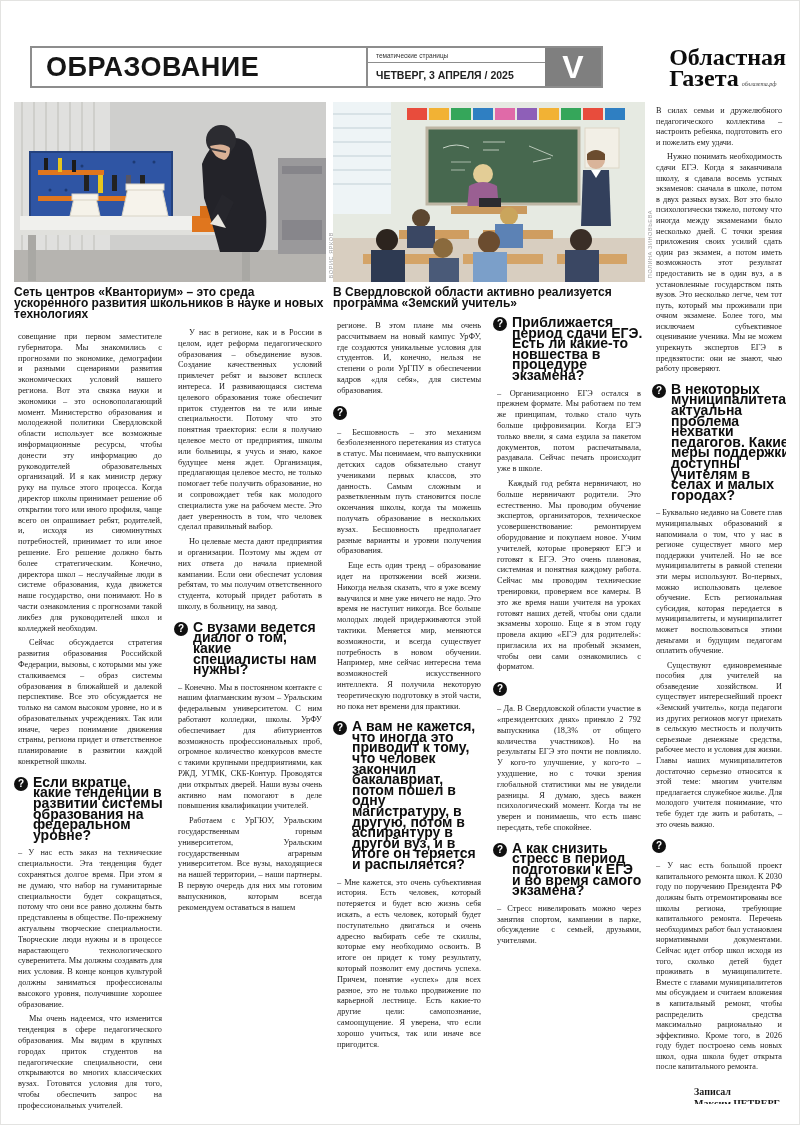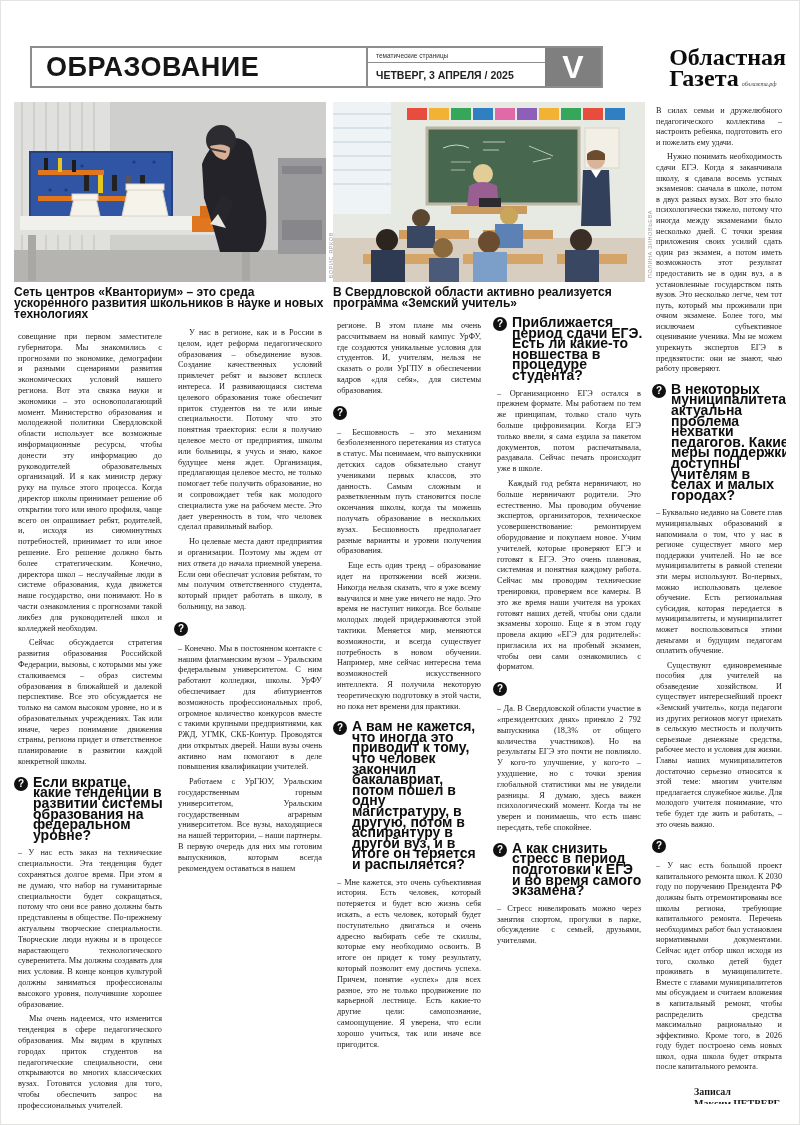--- a/index.html
+++ b/index.html
@@ -134,23 +134,24 @@
     <div class="flow">
         <p class="para noindent">совещание при первом заместителе губернатора. Мы знакомились с прогнозами по экономике, демографии и разными сценариями развития экономических условий нашего региона. Вот эта связка науки и экономики – это основополагающий момент. Министерство образования и молодежной политики Свердловской области использует все возможные информационные ресурсы, чтобы донести эту информацию до руководителей образовательных организаций. И я как министр держу руку на пульсе этого процесса. Когда директор школы принимает решение об открытии того или иного профиля, чаще всего он опрашивает ребят, родителей, и, исходя из сиюминутных потребностей, принимает то или иное решение. Его решение должно быть более стратегическим. Конечно, директора школ – неслучайные люди в системе образования, куда движется наше государство, они понимают. Но в части ознакомления с прогнозами такой ликбез для руководителей школ и колледжей необходим.</p>
         <p class="para">Сейчас обсуждается стратегия развития образования Российской Федерации, вызовы, с которыми мы уже сталкиваемся – образ системы образования в ближайшей и далекой перспективе. Все это обсуждается не только на самом высоком уровне, но и в образовательных учреждениях. Так или иначе, через понимание движения страны, региона придет и ответственное планирование в развитии каждой конкретной школы.</p>
         <div class="qblock">
           <span class="qicon">?</span>
           <span class="qtext">Если вкратце, какие тенденции в развитии системы образования на федеральном уровне?</span>
         </div>
         <p class="para noindent">– У нас есть заказ на технические специальности. Эта тенденция будет сохраняться долгое время. При этом я не думаю, что набор на гуманитарные специальности будет сокращаться, потому что они все равно должны быть представлены в обществе. По-прежнему актуальны творческие специальности. Творческие люди нужны и в процессе нарастающего технологического суверенитета. Мы должны создавать для них условия. В конце концов культурой должны заниматься профессионалы высокого уровня, получившие хорошее образование.</p>
         <p class="para">Мы очень надеемся, что изменится тенденция в сфере педагогического образования. Мы видим в крупных городах приток студентов на педагогические специальности, они открываются во многих классических вузах. Готовятся условия для того, чтобы обеспечить запрос на профессиональных учителей.</p>
         <p class="para">У нас в регионе, как и в России в целом, идет реформа педагогического образования – объединение вузов. Создание качественных условий привлечет ребят и вызовет всплеск интереса. И развивающаяся система целевого образования тоже обеспечит приток студентов на те или иные специальности. Потому что это понятная траектория: если я получаю целевое место от предприятия, школы или больницы, я учусь и знаю, какое будущее меня ждет. Организация, предлагающая целевое место, не только помогает тебе получить образование, но и сопровождает тебя как молодого специалиста уже на рабочем месте. Это дает уверенность в том, что человек сделал правильный выбор.</p>
-        <p class="para">Но целевые места дают предприятия и организации. Поэтому мы ждем от них ответа до начала приемной уверена. Если они обеспечат условия ребятам, то мы получим ответственного студента, который придет работать в школу, в больницу, на завод.</p>
-        <div class="qblock">
-          <span class="qicon">?</span>
+        <p class="para">Но целевые места дают предприятия и организации. Поэтому мы ждем от них ответа до начала приемной кампании. Если они обеспечат условия ребятам, то мы получим ответственного студента, который придет работать в школу, в больницу, на завод.</p>
+        <div class="qblock">
+          <span class="qicon">?</span>
+          <span class="qtext">С вузами ведется диалог о том, какие специалисты нам нужны?</span>
         </div>
         <p class="para noindent">– Конечно. Мы в постоянном контакте с нашим флагманским вузом – Уральским федеральным университетом. С ним работают колледжи, школы. УрФУ обеспечивает для абитуриентов возможность профессиональных проб, огромное количество конкурсов вместе с такими крупными предприятиями, как РЖД, УГМК, СКБ-Контур. Проводятся дни открытых дверей. Наши вузы очень активно нам помогают в деле повышения квалификации учителей.</p>
         <p class="para">Работаем с УрГЮУ, Уральским государственным горным университетом, Уральским государственным аграрным университетом. Все вузы, находящиеся на нашей территории, – наши партнеры. В первую очередь для них мы готовим выпускников, которым всегда рекомендуем оставаться в нашем</p>
       </div>
   </div>
 
   <div class="secB">
     <div class="photo">
       <svg width="312" height="180" viewBox="0 0 312 180">
         <rect width="312" height="180" fill="#e6eae2"></rect>
@@ -212,46 +213,46 @@
           <circle cx="248" cy="138" r="11" fill="#3a2e26"></circle>
             <rect x="232" y="148" width="34" height="32" fill="#3a4763"></rect>
           <circle cx="110" cy="146" r="10" fill="#8a6a3d"></circle>
             <rect x="96" y="156" width="30" height="24" fill="#4a5a78"></rect>
         </g>
       </svg>
       <div class="credit">ПОЛИНА ЗИНОВЬЕВА</div>
     </div>
     <div class="caption">В Свердловской области активно реализуется программа «Земский учитель»</div>
     <div class="flow">
-        <p class="para noindent">регионе. В этом плане мы очень рассчитываем на новый кампус УрФУ, где создаются уникальные условия для студентов. И, учителям, нельзя не сказать о роли УрГПУ в обеспечении кадров «для себя», для системы образования.</p>
+        <p class="para noindent">регионе. В этом плане мы очень рассчитываем на новый кампус УрФУ, где создаются уникальные условия для студентов. И, конечно, нельзя не степени о роли УрГПУ в обеспечении кадров «для себя», для системы образования.</p>
         <div class="qblock">
           <span class="qicon">?</span>
         </div>
         <p class="para noindent">– Бесшовность – это механизм безболезненного перетекания из статуса в статус. Мы понимаем, что выпускники детских садов обязательно станут учениками первых классов, это данность. Самым сложным и разветвленным путь становится после окончания школы, когда ты можешь получать образование в нескольких вузах. Бесшовность предполагает разные варианты и уровни получения образования.</p>
         <p class="para">Еще есть один тренд – образование идет на протяжении всей жизни. Никогда нельзя сказать, что я уже всему выучился и мне уже ничего не надо. Это время не наступит никогда. Все больше молодых людей придерживаются этой тактики. Меняется мир, меняются возможности, и всегда существует потребность в новом обучении. Например, мне сейчас интересна тема возможностей искусственного интеллекта. Я получила некоторую теоретическую подготовку в этой части, но пока нет времени для практики.</p>
         <div class="qblock">
           <span class="qicon">?</span>
           <span class="qtext">А вам не кажется, что иногда это приводит к тому, что человек закончил бакалавриат, потом пошел в одну магистратуру, в другую, потом в аспирантуру в другой вуз, и в итоге он теряется и распыляется?</span>
         </div>
         <p class="para noindent">– Мне кажется, это очень субъективная история. Есть человек, который потеряется и будет всю жизнь себя искать, а есть человек, который будет поступательно двигаться и очень адресно выбирать себе те скиллы, которые ему необходимо освоить. В итоге он придет к тому результату, который позволит ему достичь успеха. Причем, понятие «успех» для всех разное, это не только продвижение по карьерной лестнице. Есть какие-то другие цели: самопознание, самоощущение. Я уверена, что если хорошо учиться, так или иначе все пригодится.</p>
         <div class="qblock">
           <span class="qicon">?</span>
-          <span class="qtext">Приближается период сдачи ЕГЭ. Есть ли какие-то новшества в процедуре студента?</span>
+          <span class="qtext">Приближается период сдачи ЕГЭ. Есть ли какие-то новшества в процедуре экзамена?</span>
         </div>
         <p class="para noindent">– Организационно ЕГЭ остался в прежнем формате. Мы работаем по тем же принципам, только стало чуть больше цифровизации. Когда ЕГЭ только ввели, я сама ездила за пакетом документов, потом распечатывала, раздавала. Сейчас печать происходит уже в школе.</p>
         <p class="para">Каждый год ребята нервничают, но больше нервничают родители. Это естественно. Мы проводим обучение экспертов, организаторов, техническое усовершенствование: ремонтируем оборудование и покупаем новое. Учим учителей, которые проверяют ЕГЭ и готовят к ЕГЭ. Это очень плановая, системная и понятная каждому работа. Сейчас мы проводим технические тренировки, проверяем все камеры. В это же время наши учителя на уроках готовят наших детей, чтобы они сдали экзамены хорошо. Еще я в этом году провела акцию «ЕГЭ для родителей»: пригласила их на пробный экзамен, чтобы они сами ознакомились с форматом.</p>
         <div class="qblock">
           <span class="qicon">?</span>
         </div>
         <p class="para noindent">– Да. В Свердловской области участие в «президентских днях» приняло 2 792 выпускника (18,3% от общего количества участников). Но на результаты ЕГЭ это почти не повлияло. У кого-то улучшение, у кого-то – ухудшение, но с точки зрения глобальной статистики мы не увидели разницы. Я думаю, здесь важен психологический момент. Когда ты не уверен и понимаешь, что есть шанс пересдать, тебе спокойнее.</p>
         <div class="qblock">
           <span class="qicon">?</span>
           <span class="qtext">А как снизить стресс в период подготовки к ЕГЭ и во время самого экзамена?</span>
         </div>
-        <p class="para noindent">– Стресс нивелировать можно через занятия спортом, прогулки в парке, обсуждение с семьей, друзьями, учителями.</p>
+        <p class="para noindent">– Стресс нивелировать можно через занятия спортом, кампании в парке, обсуждение с семьей, друзьями, учителями.</p>
       </div>
   </div>
 
   <div class="secC">
     <div class="colC">
       <div>
           <p class="para noindent">В силах семьи и дружелюбного педагогического коллектива – настроить ребенка, подготовить его и пожелать ему удачи.</p>
           <p class="para">Нужно понимать необходимость сдачи ЕГЭ. Когда я заканчивала школу, я сдавала восемь устных экзаменов: сначала в школе, потом в двух разных вузах. Вот это было психологически тяжело, потому что иногда между экзаменами было несколько дней. С точки зрения приложения своих усилий сдать один раз экзамен, а потом иметь возможность этот результат предоставить не в один вуз, а в установленные государством пять вузов. Это несколько легче, чем тот путь, который мы проживали при очном экзамене. Более того, мы исключаем субъективное оценивание ученика. Мы не можем упрекнуть экспертов ЕГЭ в предвзятости: они не знают, чью работу проверяют.</p>
           <div class="qblock">
             <span class="qicon">?</span>

